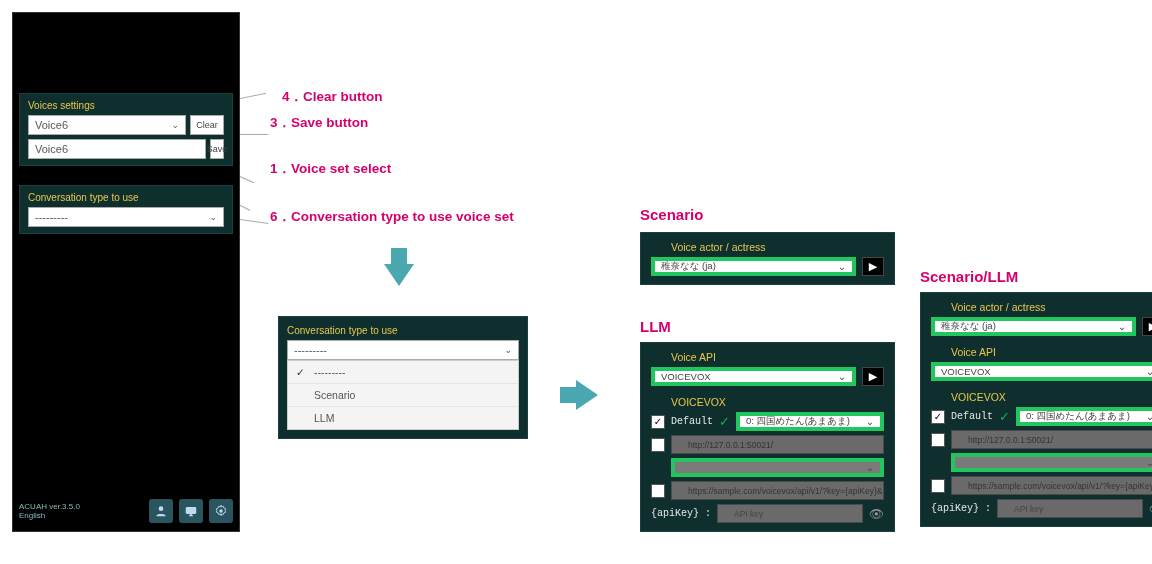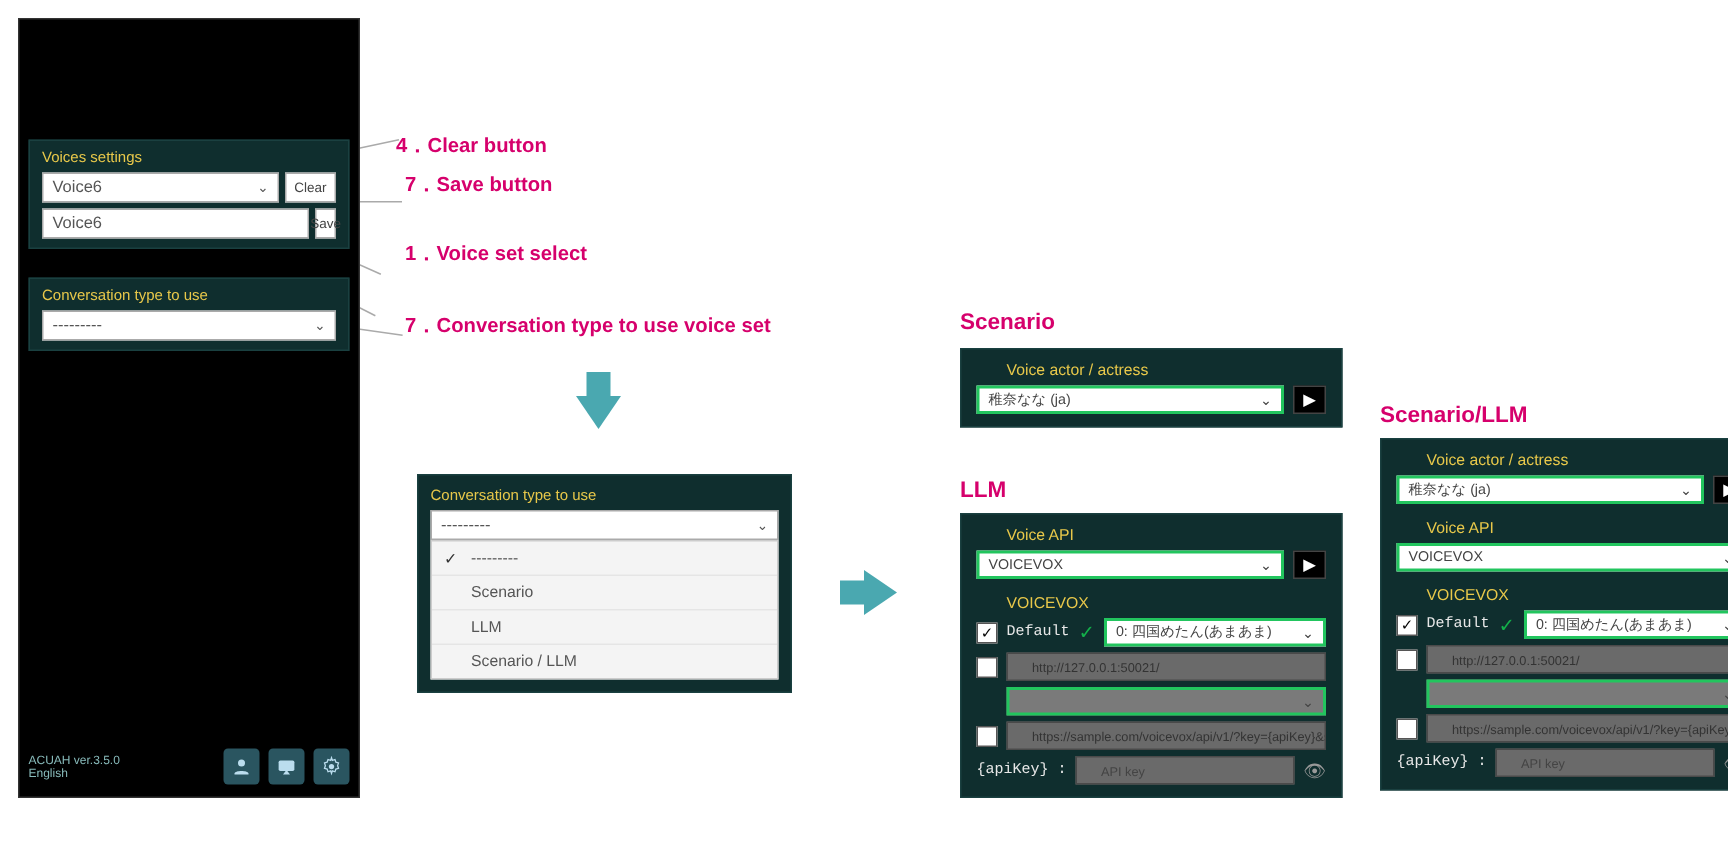--- a/index.html
+++ b/index.html
@@ -32,21 +32,21 @@
   
   .dd-open { background:#0f2e2e; border:1px solid #1a4040; padding:8px; width:250px; }
   .dd-list { background:#f4f4f4; border:1px solid #ccc; }
   .dd-opt { padding:5px 10px 5px 26px; color:#555; font-size:10.5px; border-bottom:1px solid #e5e5e5; position:relative; }
   .dd-opt:last-child { border-bottom:none; }
   .dd-opt.sel::before { content:"✓"; position:absolute; left:8px; color:#333; }
 
   
   .cfg { background:#0f2e2e; border:1px solid #1a4040; padding:8px 10px; color:#e8c84a; }
   .cfg .row { display:flex; align-items:center; gap:6px; margin-top:4px; }
-  .cfg .dd2 { flex:1; background:#fff; color:#444; height:19px; padding:0 6px; border:2px solid #22c55e; display:flex; align-items:center; justify-content:space-between; font-size:9.5px; }
+  .cfg .dd2 { flex:1; background:#fff; color:#444; height:19px; padding:0 6px; border:4px solid #22c55e; display:flex; align-items:center; justify-content:space-between; font-size:9.5px; }
   .cfg .dd2.dis { background:#7a7a7a; color:#444; }
   .playbtn { width:22px; height:19px; background:#000; display:flex; align-items:center; justify-content:center; color:#fff; border:1px solid #444; }
   .chk { width:14px; height:14px; background:#fff; border:1px solid #555; display:flex; align-items:center; justify-content:center; font-size:10px; color:#000; }
   .chk.off { background:#fff; }
   .tick-green { color:#13b04a; font-size:13px; }
   .inp-dis { flex:1; background:#6a6a6a; color:#333; height:19px; padding:0 16px; display:flex; align-items:center; font-size:8.5px; border:1px solid #4a4a4a; overflow:hidden; white-space:nowrap; }
   .cfg-label-wh { color:#e8e8e8; font-size:10px;font-family:Liberation Mono, monospace; }
   .cfg-label-ylw { color:#e8c84a; font-size:10.5px;margin-left:20px; }
   .eye { color:#999; font-size:12px; }
 
@@ -117,41 +117,40 @@
         <div class="footer-icon">
           <svg width="14" height="14" viewBox="0 0 24 24" fill="#bde">
               <circle cx="12" cy="12" r="3"></circle>
               <path d="M12 2l1 3 3-1 1 3 3 1-1 3 1 3-3 1-1 3-3-1-1 3-1-3-3 1-1-3-3-1 1-3-1-3 3-1 1-3 3 1z" fill="none" stroke="#bde" stroke-width="1.5"></path>
             </svg>
         </div>
       </div>
     </div>
   </div>
 
-  <div class="abs anno" style="left:264px; top:88px;">4．Clear button</div>
-  <div class="abs anno" style="left:270px; top:114px;">7．Save button</div>
+  <div class="abs anno" style="left:282px; top:88px;">4．Clear button</div>
+  <div class="abs anno" style="left:270px; top:114px;">3．Save button</div>
   <div class="abs anno" style="left:270px; top:160px;">1．Voice set select</div>
-  <div class="abs anno" style="left:270px; top:208px;">7．Conversation type to use voice set</div>
+  <div class="abs anno" style="left:270px; top:208px;">6．Conversation type to use voice set</div>
 
   <div class="abs" style="left:384px; top:248px;">
     <div class="arrow-down-stem" style="margin:0 auto;"></div>
     <div class="arrow-down"></div>
   </div>
 
   <div class="abs dd-open" style="left:278px; top:316px;">
     <div class="section-label">Conversation type to use</div>
     <div class="dd" style="margin-top:4px;">
       <span>---------</span>
       <span class="caret">⌄</span>
     </div>
     <div class="dd-list" style="margin-top:0;">
       <div class="dd-opt sel">---------</div>
       <div class="dd-opt">Scenario</div>
       <div class="dd-opt">LLM</div>
-      <div class="dd-opt">Scenario / LLM</div>
     </div>
   </div>
 
   <div class="abs" style="left:560px; top:380px; display:flex; align-items:center;">
     <div class="arrow-right-stem"></div>
     <div class="arrow-right"></div>
   </div>
 
   <div class="abs anno-title" style="left:640px; top:206px;">Scenario</div>
   <div class="abs cfg" style="left:640px; top:232px; width:255px;">

